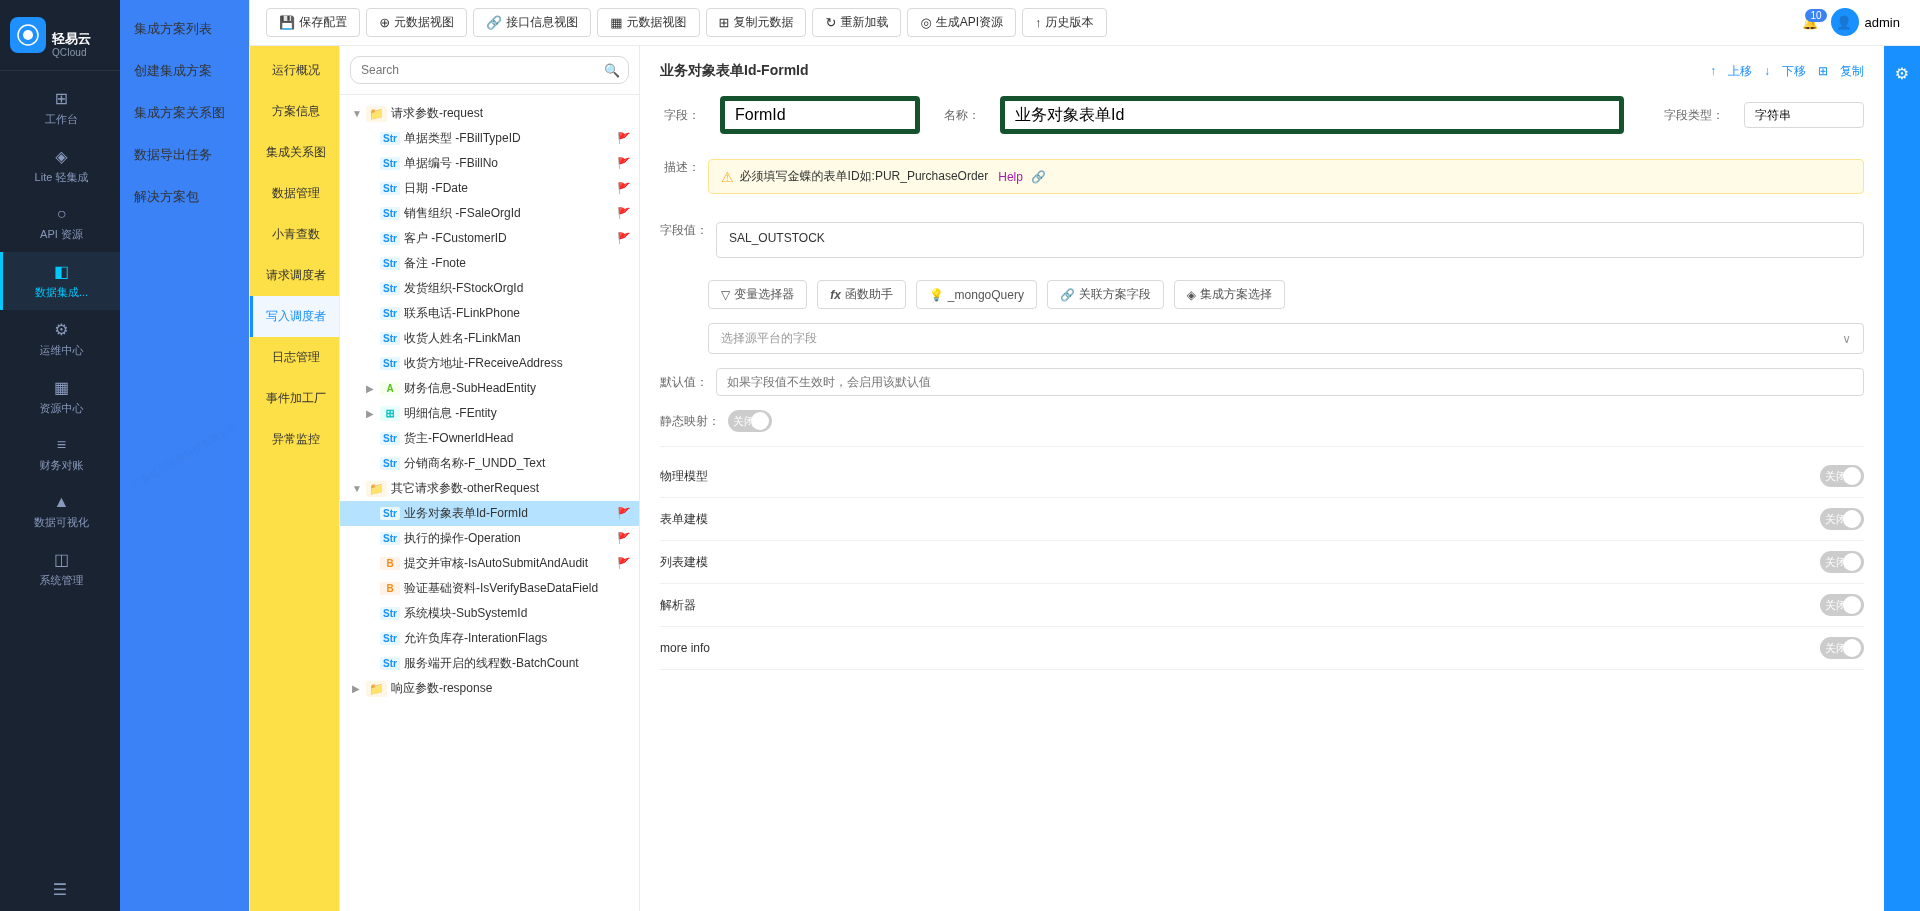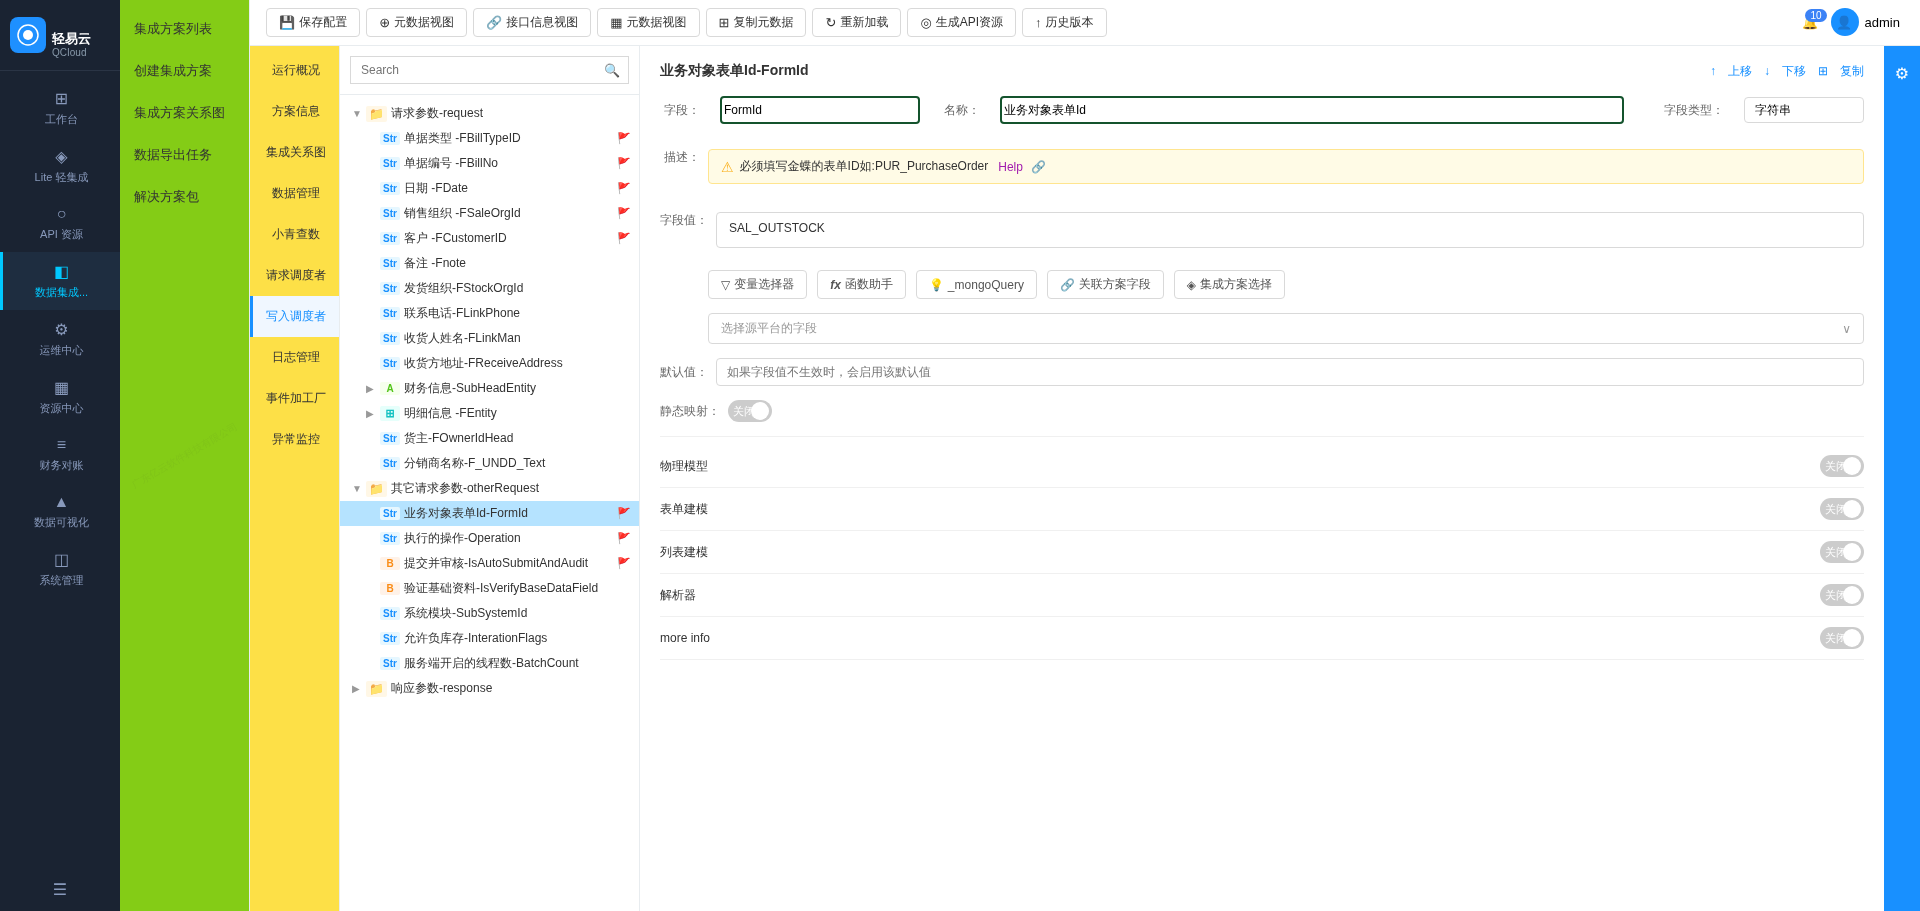--- a/index.html
+++ b/index.html
@@ -66,21 +66,21 @@
       display: flex;
       justify-content: center;
       color: #8899bb;
       cursor: pointer;
       font-size: 16px;
     }
 
     
     .sidebar2 {
       width: 130px;
-      background: #84cc16;
+      background: #3b82f6;
       border-right: 1px solid #e8ecef;
       display: flex;
       flex-direction: column;
       height: 911px;
       flex-shrink: 0;
       padding-top: 8px;
       position: relative;
       overflow: hidden;
     }
     .sidebar2-item {
@@ -162,21 +162,21 @@
       overflow: hidden;
     }
     .tree-search {
       padding: 10px;
       border-bottom: 1px solid #e8ecef;
     }
     .tree-search input {
       width: 100%;
       padding: 6px 30px 6px 10px;
       border: 1px solid #d9d9d9;
-      border-radius: 0;
+      border-radius: 10px;
       font-size: 12px;
       outline: none;
     }
     .tree-search-wrap {
       position: relative;
     }
     .tree-search-icon {
       position: absolute;
       right: 8px;
       top: 50%;
@@ -258,24 +258,24 @@
       gap: 20px;
     }
     .form-label {
       color: #666;
       font-size: 12px;
       min-width: 40px;
       text-align: right;
       flex-shrink: 0;
     }
     .form-input {
-      border: 2px solid #14532d;
+      border: 5px solid #14532d;
       border-radius: 4px;
-      padding: 5px 2px;
-      font-size: 12px;
+      padding: 5px 10px;
+      font-size: 16px;
       outline: none;
       background: #fff;
     }
     .form-select {
       border: 1px solid #d9d9d9;
       border-radius: 4px;
       padding: 5px 24px 5px 10px;
       font-size: 12px;
       outline: none;
       background: #fff;

